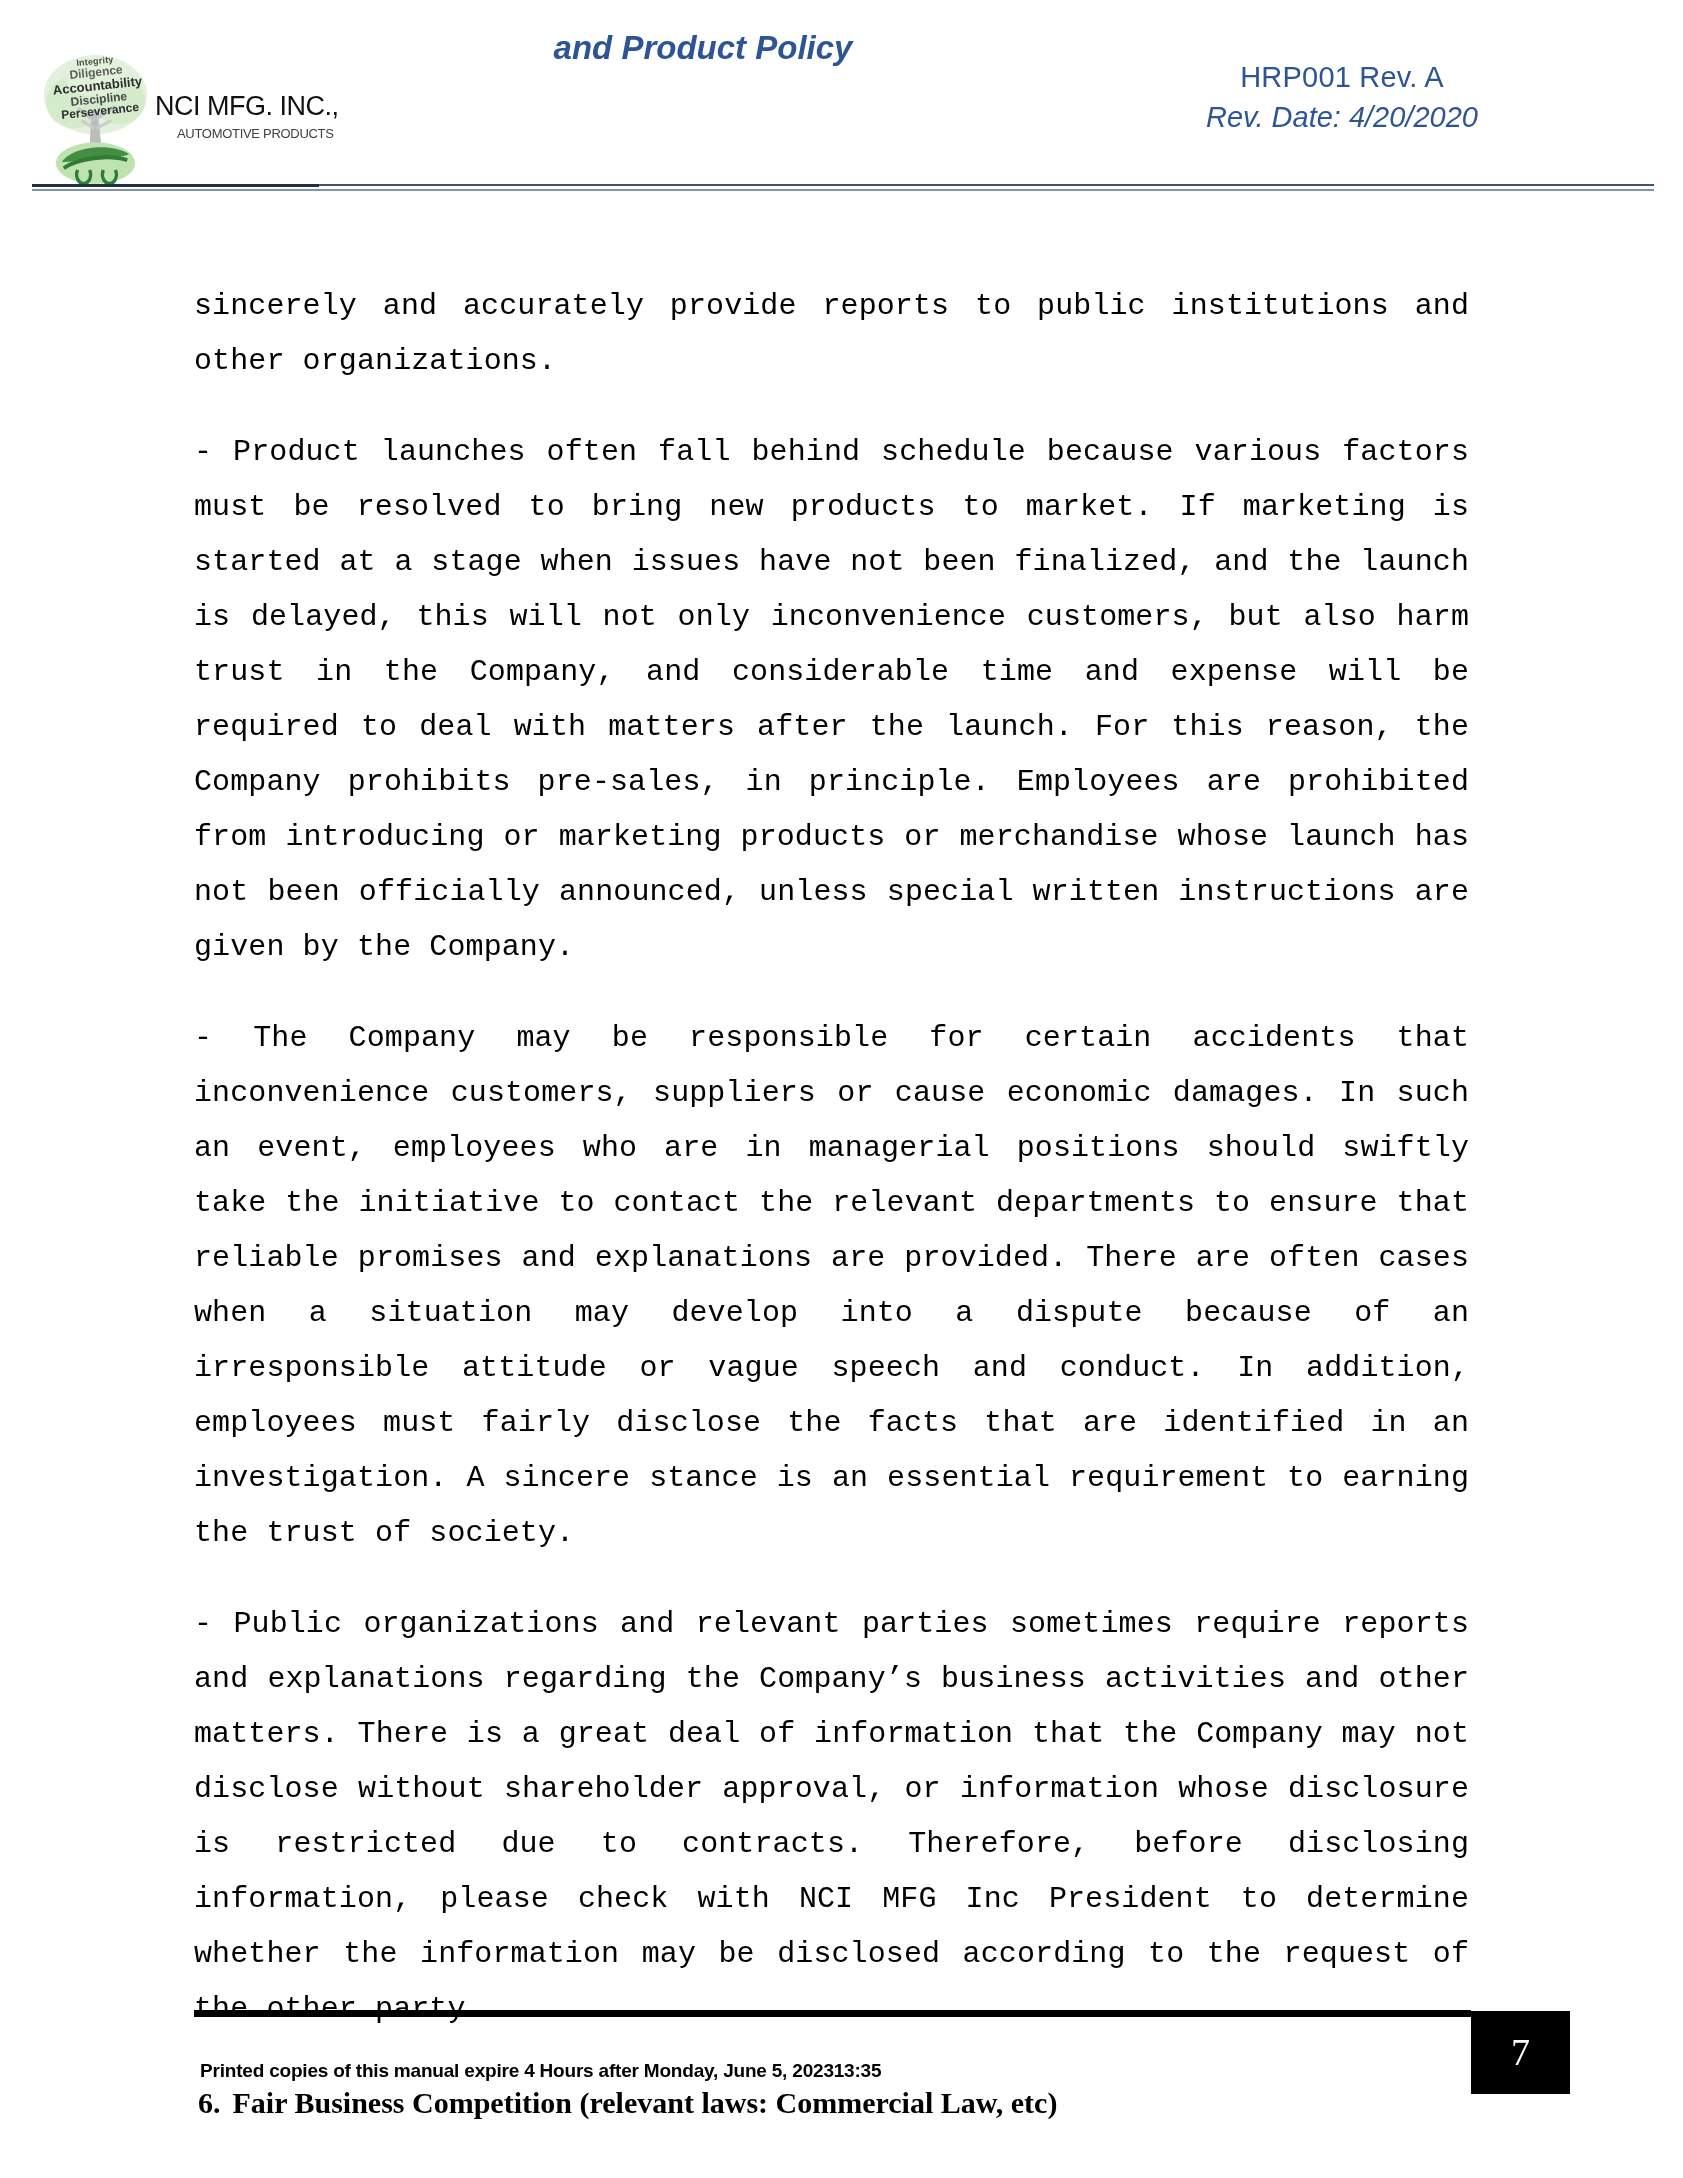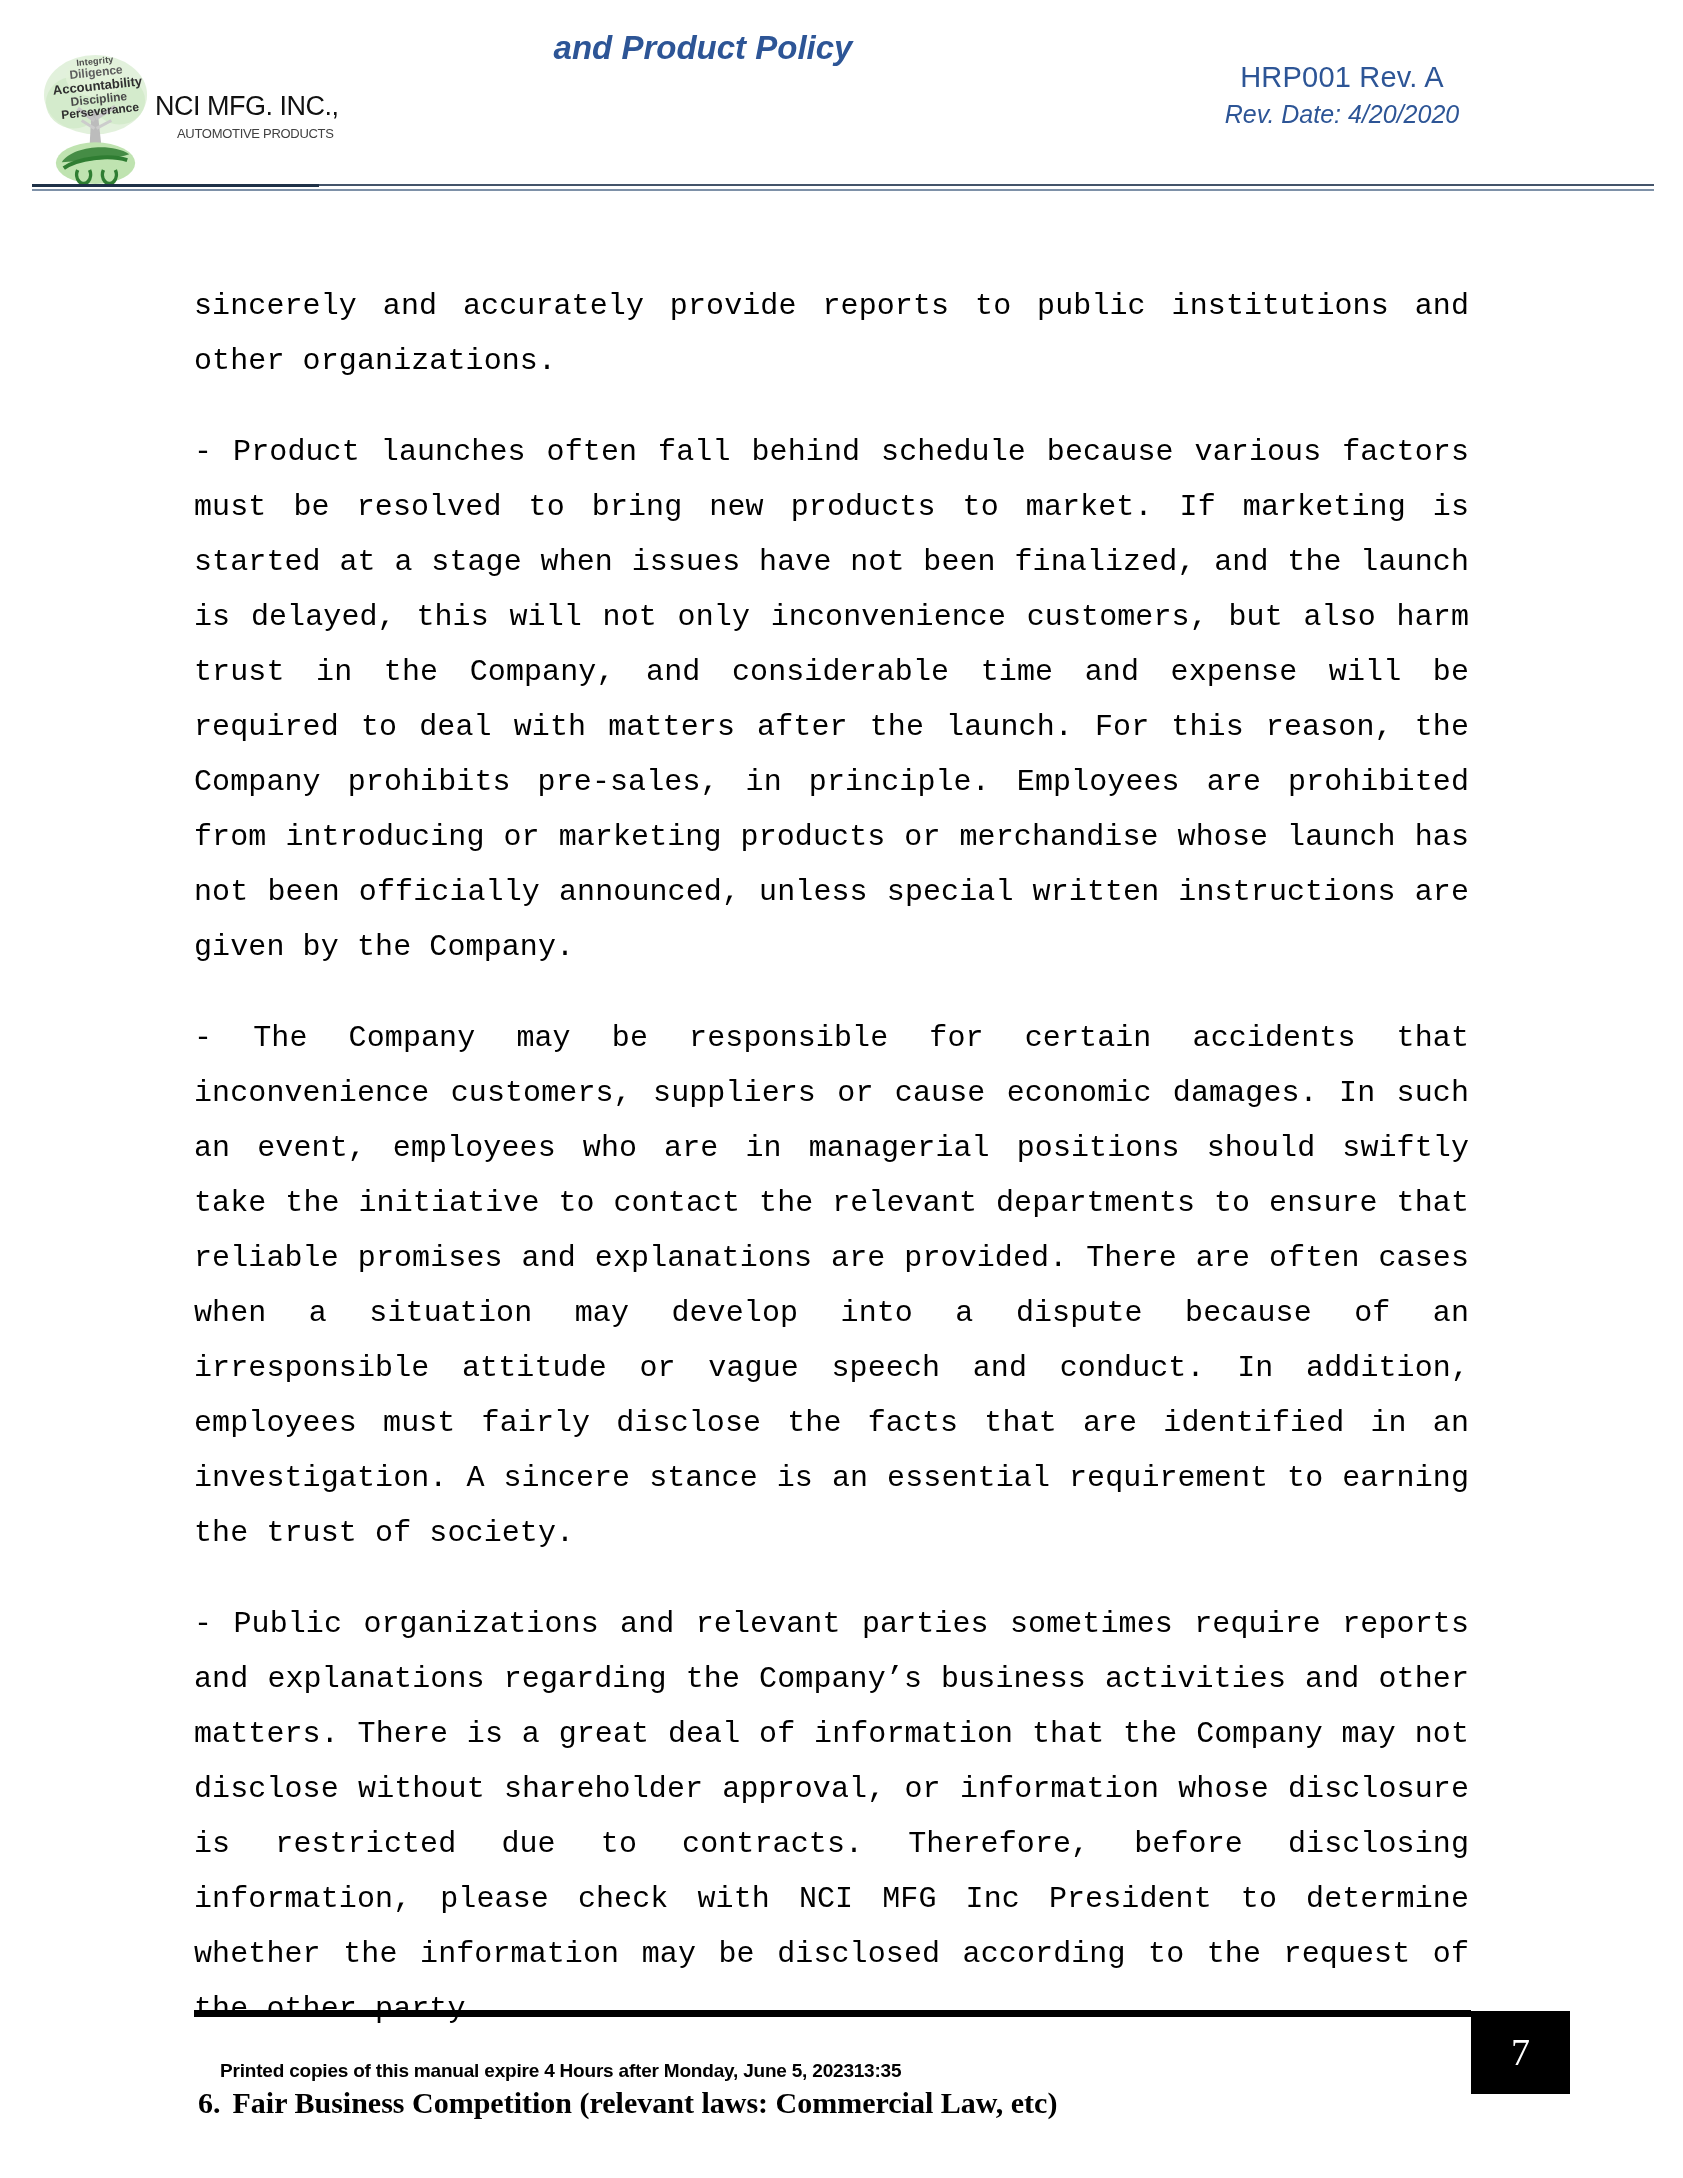--- a/index.html
+++ b/index.html
@@ -116,21 +116,21 @@
     font-family: "Liberation Sans", sans-serif;
   }
   .header-doc {
     display: block;
     font-size: 29px;
     line-height: 1.35;
     letter-spacing: 0.2px;
   }
   .header-date {
     display: block;
-    font-size: 25px;
+    font-size: 29px;
     font-style: italic;
     line-height: 1.4;
   }
 
   .header-rule {
     position: absolute;
     left: 32px;
     top: 184px;
     width: 1622px;
     height: 8px;
@@ -207,21 +207,20 @@
   .footer-text {
     position: absolute;
     left: 200px;
     top: 50px;
     font-family: "Liberation Sans", sans-serif;
     font-weight: bold;
     font-size: 19px;
     letter-spacing: -0.2px;
     color: #000000;
     white-space: nowrap;
-    margin-left: 20px;
   }
   .page-box {
     position: absolute;
     left: 1471px;
     top: 1px;
     width: 99px;
     height: 83px;
     background: #000000;
   }
   .page-num {

